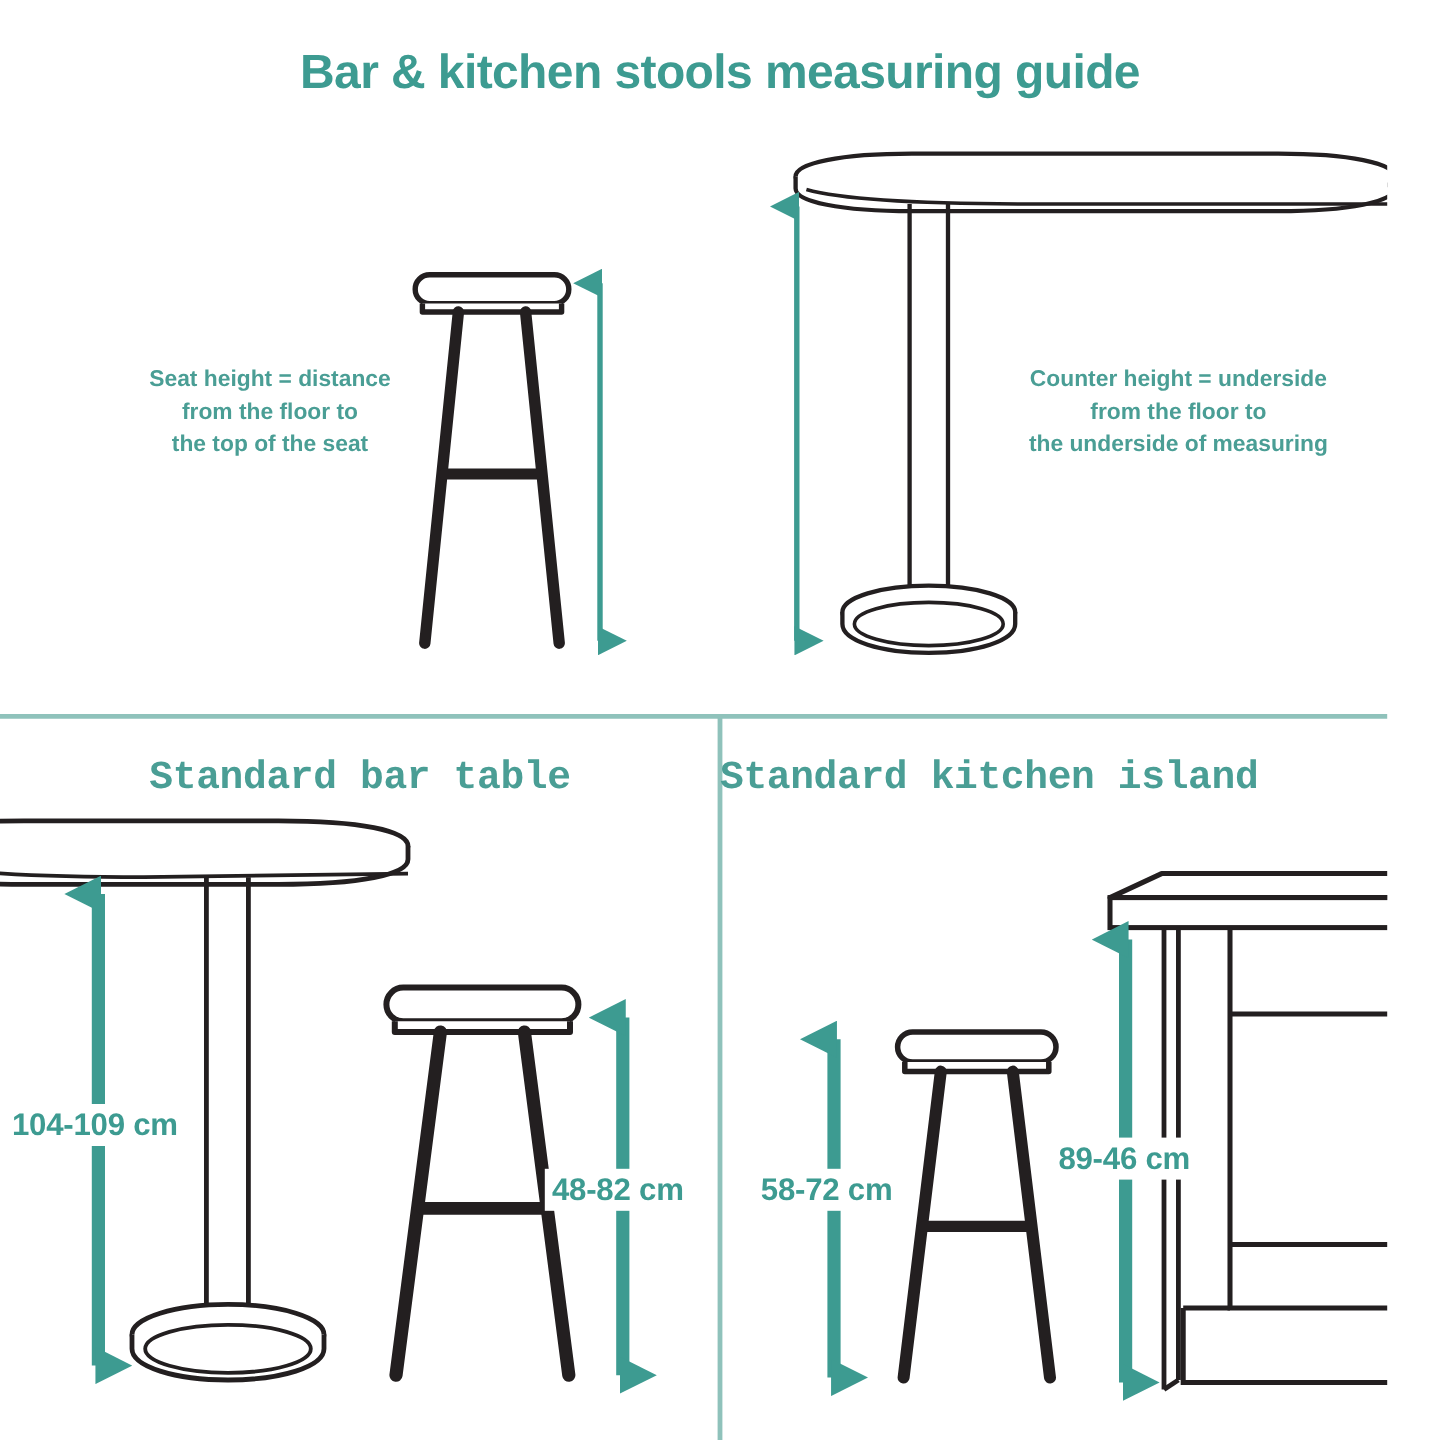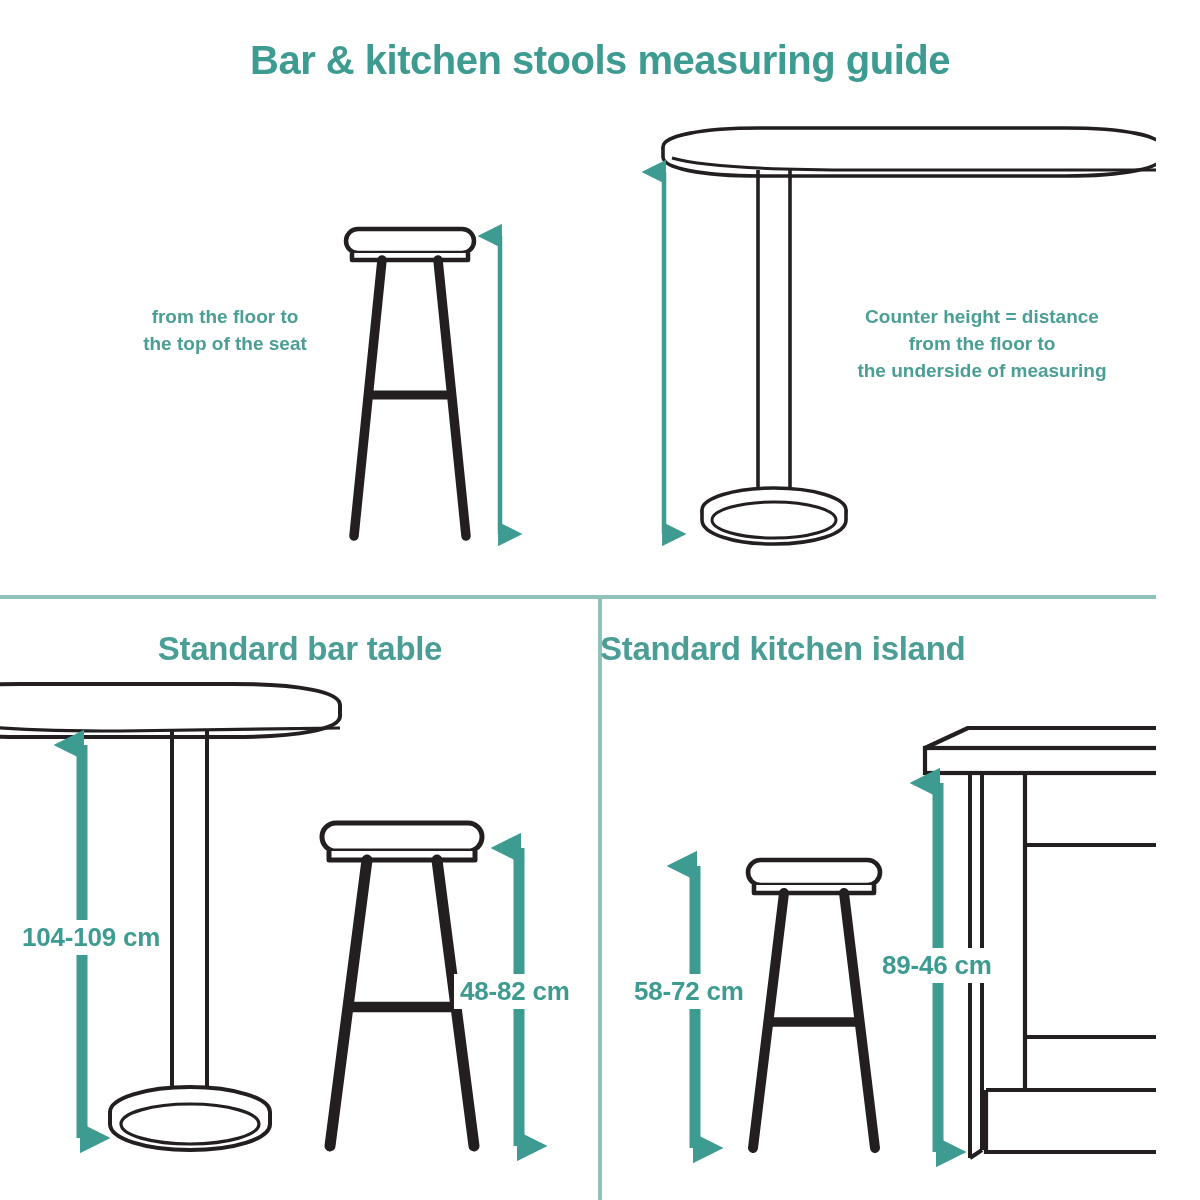--- a/index.html
+++ b/index.html
@@ -29,20 +29,21 @@
     color: #3d9b91;
     white-space: nowrap;
   }
   .panel-title {
     position: absolute;
     font-size: 33px;
     font-weight: bold;
     color: #4a9e95;
     white-space: nowrap;
     letter-spacing: -0.3px;
+    font-family: Liberation Mono, monospace;
   }
   .caption {
     position: absolute;
     font-size: 19px;
     font-weight: bold;
     line-height: 1.42;
     color: #4a9e95;
     text-align: center;
     white-space: nowrap;
   }
@@ -203,35 +204,36 @@
       <path d="M986 1090 L986 1152 L1260 1152" fill="none" stroke="#231f20" stroke-width="4.2"></path>
       <path d="M986 1090 L1025 1090" fill="none" stroke="#231f20" stroke-width="4.2"></path>
     </g>
 
     <g>
       <line x1="938" y1="783" x2="938" y2="1152" stroke="#3d9b91" stroke-width="11" marker-start="url(#arrHeadUpThick)" marker-end="url(#arrHeadUpThick)"></line>
     </g>
   </svg>
 
   <div class="caption" style="left:100px; top:304px; width:250px;">
+    <div>Seat height = distance</div>
     <div>from the floor to</div>
     <div>the top of the seat</div>
   </div>
 
   <div class="caption" style="left:838px; top:304px; width:288px;">
-    <div>Counter height = distance</div>
+    <div>Counter height = underside</div>
     <div>from the floor to</div>
     <div>the underside of measuring</div>
   </div>
 
   <div class="panel-title" style="left:0px; top:630px; width:600px; text-align:center;">Standard bar table</div>
 
   <div class="panel-title" style="left:600px; top:630px; width:600px; text-align:left;">Standard kitchen island</div>
 
-  <div class="dim-label" style="left:16px; top:920px;">104-109 cm</div>
+  <div class="dim-label" style="left:4px; top:920px;">104-109 cm</div>
 
   <div class="dim-label" style="left:454px; top:974px;">48-82 cm</div>
 
   <div class="dim-label" style="left:628px; top:974px;">58-72 cm</div>
 
   <div class="dim-label" style="left:876px; top:948px;">89-46 cm</div>
 
 </div>
 
 </body></html>

